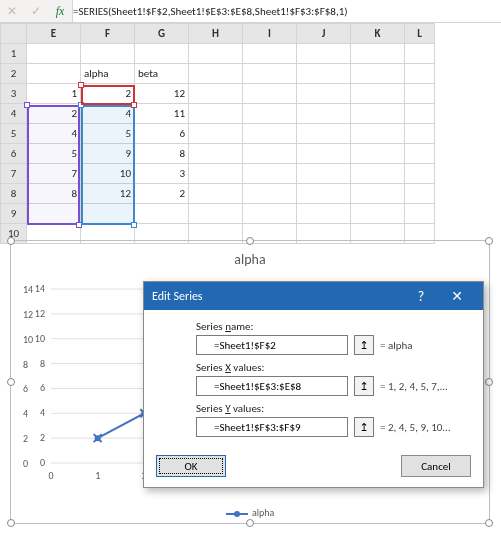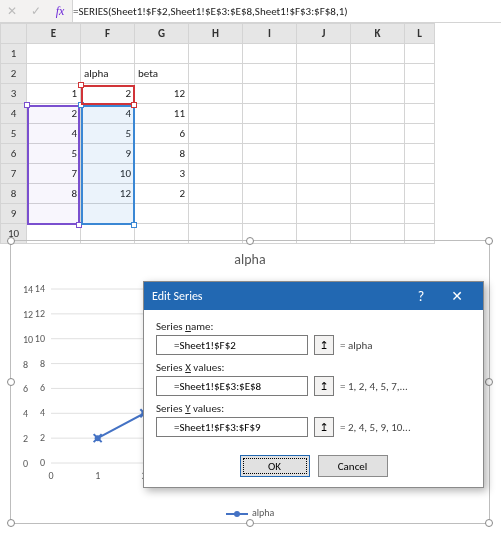--- a/index.html
+++ b/index.html
@@ -16,21 +16,21 @@
   .formula-bar {
     display: flex;
     align-items: center;
     height: 23px;
     border-bottom: 1px solid #d4d4d4;
     background: #f3f2f1;
   }
   .fb-btn {
     width: 24px; height: 100%;
     display: flex; align-items: center; justify-content: center;
-    color: #6d28d9;
+    color: #15803d;
     font-size: 12px;
   }
   .fb-btn.dim { color: #bbb; }
   .fb-fx { font-style: italic; font-family: "Times New Roman", serif; font-size: 12px;}
   .formula-input {
     flex: 1;
     padding: 0 0;
     height: 100%;
     background: #fff;
     border-left: 1px solid #d4d4d4;
@@ -102,34 +102,34 @@
     font-size:11px;
   }
   .dlg-title {
     background:#2268B2; color:#fff; height:28px;
     display:flex; align-items:center; padding:0 8px;
     font-size:12px;
   }
   .dlg-title .spacer{flex:1;}
   .dlg-title .tbtn{ width:36px; text-align:center; font-size:14px; }
   .dlg-body { padding:10px 12px 6px 12px; }
-  .dlg-row { margin-bottom:6px; }
+  .dlg-row { margin-bottom:6px;margin-left:40px; }
   .dlg-label{ color:#222; margin-bottom:2px;}
   .dlg-label u{text-decoration:underline;}
   .dlg-input-row{ display:flex; align-items:center; gap:6px;}
   .dlg-input {
     flex: 0 0 152px; height:20px; border:1px solid #7a7a7a; padding:0 17px;
     display:flex; align-items:center; font-size:11px; background:#fff;
   }
   .range-btn{
     width:20px; height:20px; border:1px solid #7a7a7a; background:#f3f2f1;
     display:flex;align-items:center;justify-content:center; font-size:11px;
   }
   .dlg-result{ color:#444; font-size:11px; white-space:nowrap; overflow:hidden;}
-  .dlg-buttons{ display:flex; justify-content:center; gap:8px; padding:6px 12px 10px;}
+  .dlg-buttons{ display:flex; justify-content:space-between; gap:8px; padding:6px 12px 10px;}
   .btn {
     min-width:70px; height:22px; border:1px solid #8a8a8a; background:#e1e1e1;
     display:flex; align-items:center; justify-content:center; font-size:11px;
   }
   .btn.focus{ outline:1px dotted #000; outline-offset:-4px; border:1px solid #2268B2;}
 </style>
 </head>
 <body>
 
 <div class="formula-bar">

